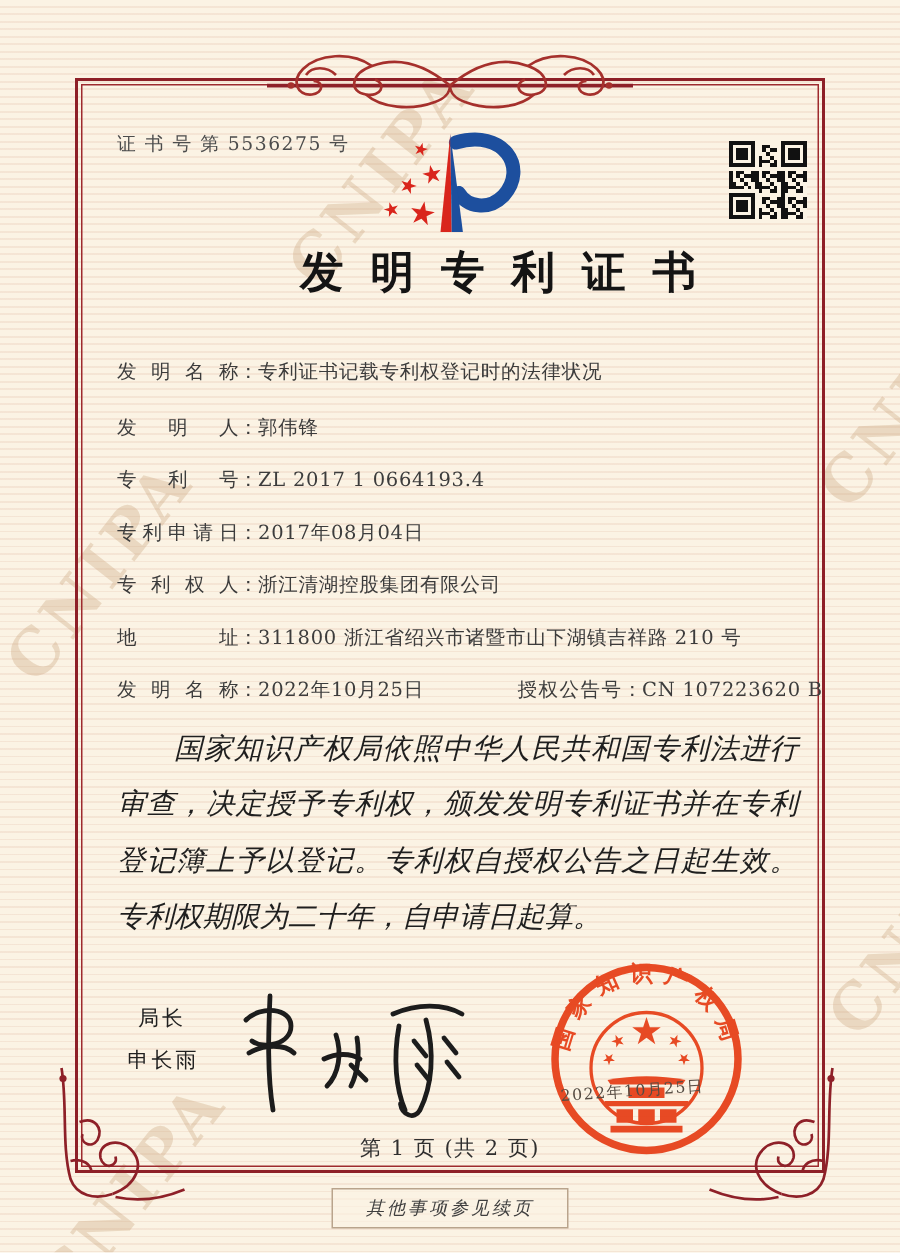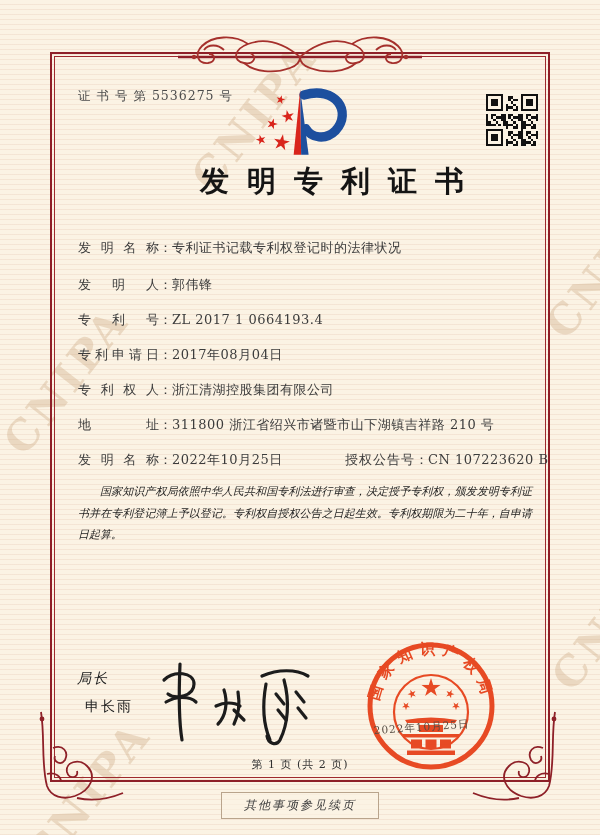--- a/index.html
+++ b/index.html
@@ -33,28 +33,28 @@
   .fields{position:absolute; left:78px; top:239px; width:460px; z-index:4;
     font-size:13px; color:#3c3c3c;}
   .frow{position:absolute; left:0; white-space:nowrap;}
   .frow .lab{display:inline-block; width:81px; text-align:justify; text-align-last:justify; vertical-align:bottom;}
   .frow .col{display:inline-block; width:13px;}
   .frow .val{letter-spacing:.5px;}
   .r0{top:0px}.r1{top:37px}.r2{top:72px}.r3{top:107px}.r4{top:142px}.r5{top:177px}.r6{top:212px}
   .grant2{position:absolute; left:267px; top:0;}
   .grant2 .lab2{letter-spacing:1px;}
   .paras{position:absolute; left:78px; top:481px; width:454px; z-index:4;
-    font-size:11px; color:#1f1f1f; font-style:italic; line-height:1.97;}
+    font-size:19px; color:#1f1f1f; font-style:italic; line-height:1.97;}
   .paras p{margin:0; text-indent:2em; text-align:justify;}
-  .sig-title{position:absolute; left:77px; top:670px; z-index:4; font-size:14px; color:#202020; letter-spacing:2px;font-style:italic;}
+  .sig-title{position:absolute; left:92px; top:670px; z-index:4; font-size:14px; color:#202020; letter-spacing:2px;}
   .sig-name{position:absolute; left:85px; top:698px; z-index:4; font-size:14px; color:#202020; letter-spacing:2px;}
   .sig-hand{position:absolute; left:150px; top:650px; z-index:4;}
   .seal{position:absolute; left:350px; top:622px; z-index:5;}
   .page-info{position:absolute; left:0; top:757px; width:100%; text-align:center; z-index:4;
-    font-size:11px; color:#2f2f2f; letter-spacing:1px;}
+    font-size:14px; color:#2f2f2f; letter-spacing:1px;}
   .footer-note{
     position:absolute; left:50%; top:792px; transform:translateX(-50%); z-index:4;
     border:1px solid #b9a48c; padding:4px 22px; font-size:12px; font-style:italic;
     color:#3f3f3f; letter-spacing:2px; background:rgba(251,243,228,.6); white-space:nowrap;
   }
 </style>
 </head>
 <body>
 
 <div class="page">

